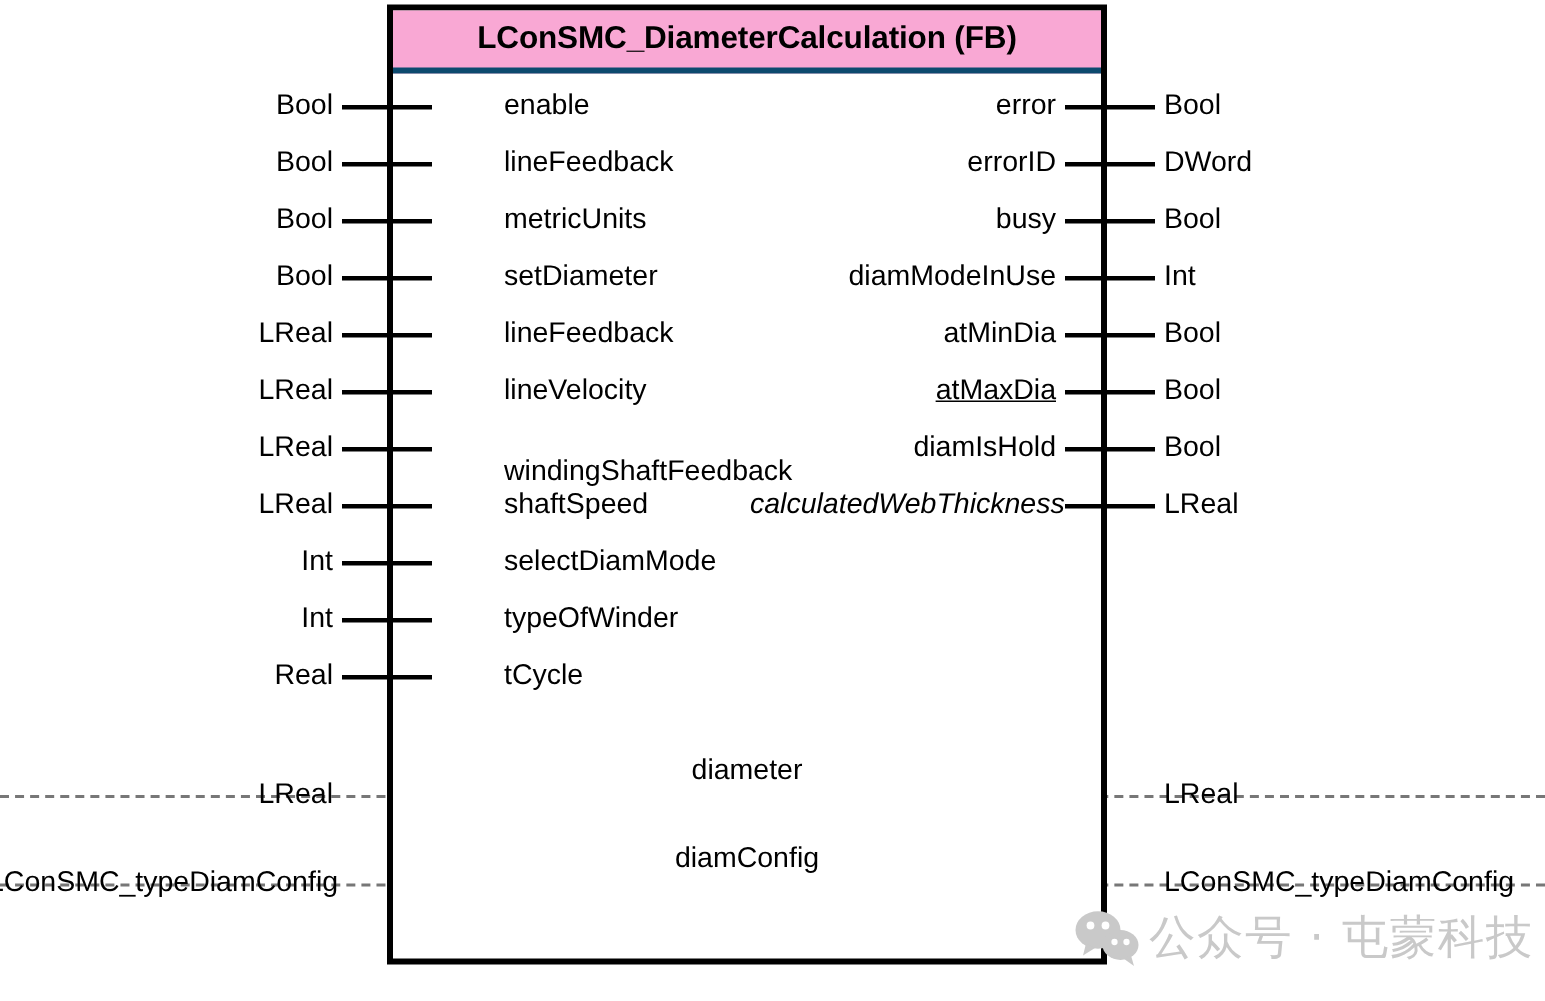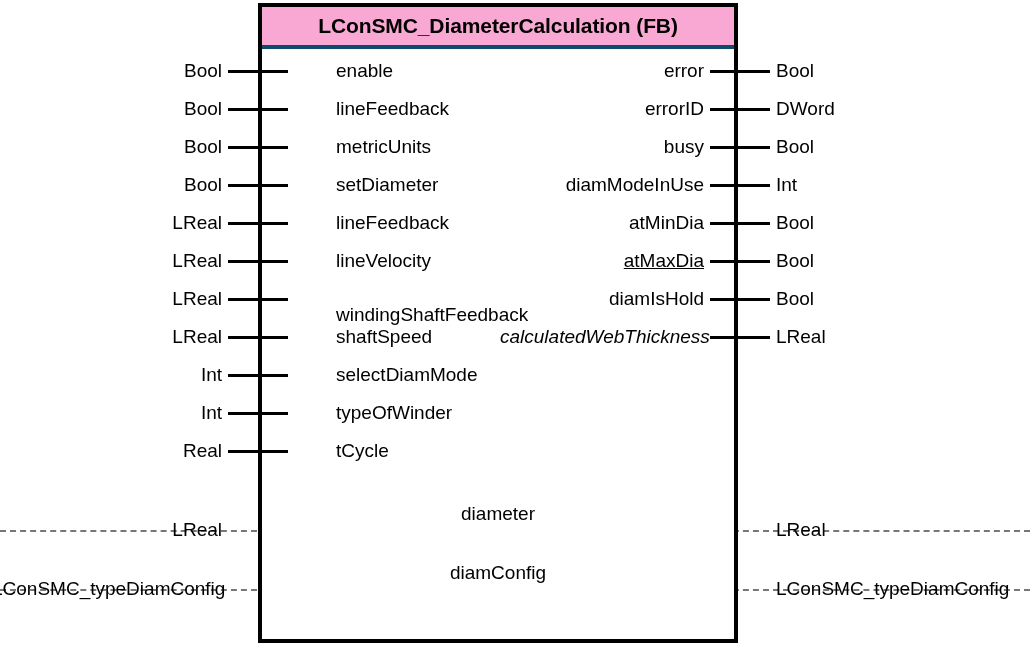--- a/index.html
+++ b/index.html
@@ -234,14 +234,29 @@
       <div class="dashed-line" style="top: 589px;"></div>
       <div class="inout-name" style="top: 561px;">diamConfig</div>
       <div class="type-left-wrap" style="top: 575px;">LConSMC_typeDiamConfig</div>
       <div class="type-right-wrap" style="top: 575px;">LConSMC_typeDiamConfig</div>
     </div>
 
   <div class="fb-block">
     <div class="fb-title">LConSMC_DiameterCalculation (FB)</div>
   </div>
 
+  <div class="watermark">
+    <div class="wm-icon">
+      <svg viewBox="0 0 44 40" width="44" height="40" aria-hidden="true">
+        <ellipse cx="16" cy="15" rx="15" ry="12.5" fill="#c9c9c9"></ellipse>
+        <polygon points="8,24 6,32 14,27" fill="#c9c9c9"></polygon>
+        <circle cx="11" cy="12" r="2.6" fill="#ffffff"></circle>
+        <circle cx="21" cy="12" r="2.6" fill="#ffffff"></circle>
+        <ellipse cx="31" cy="25" rx="12" ry="10" fill="#c9c9c9"></ellipse>
+        <polygon points="38,32 40,39 33,34" fill="#c9c9c9"></polygon>
+        <circle cx="27" cy="23" r="2.1" fill="#ffffff"></circle>
+        <circle cx="35" cy="23" r="2.1" fill="#ffffff"></circle>
+      </svg>
+    </div>
+    <div class="wm-text">公众号 · 屯蒙科技</div>
+  </div>
 
 </div>
 
 </body></html>

